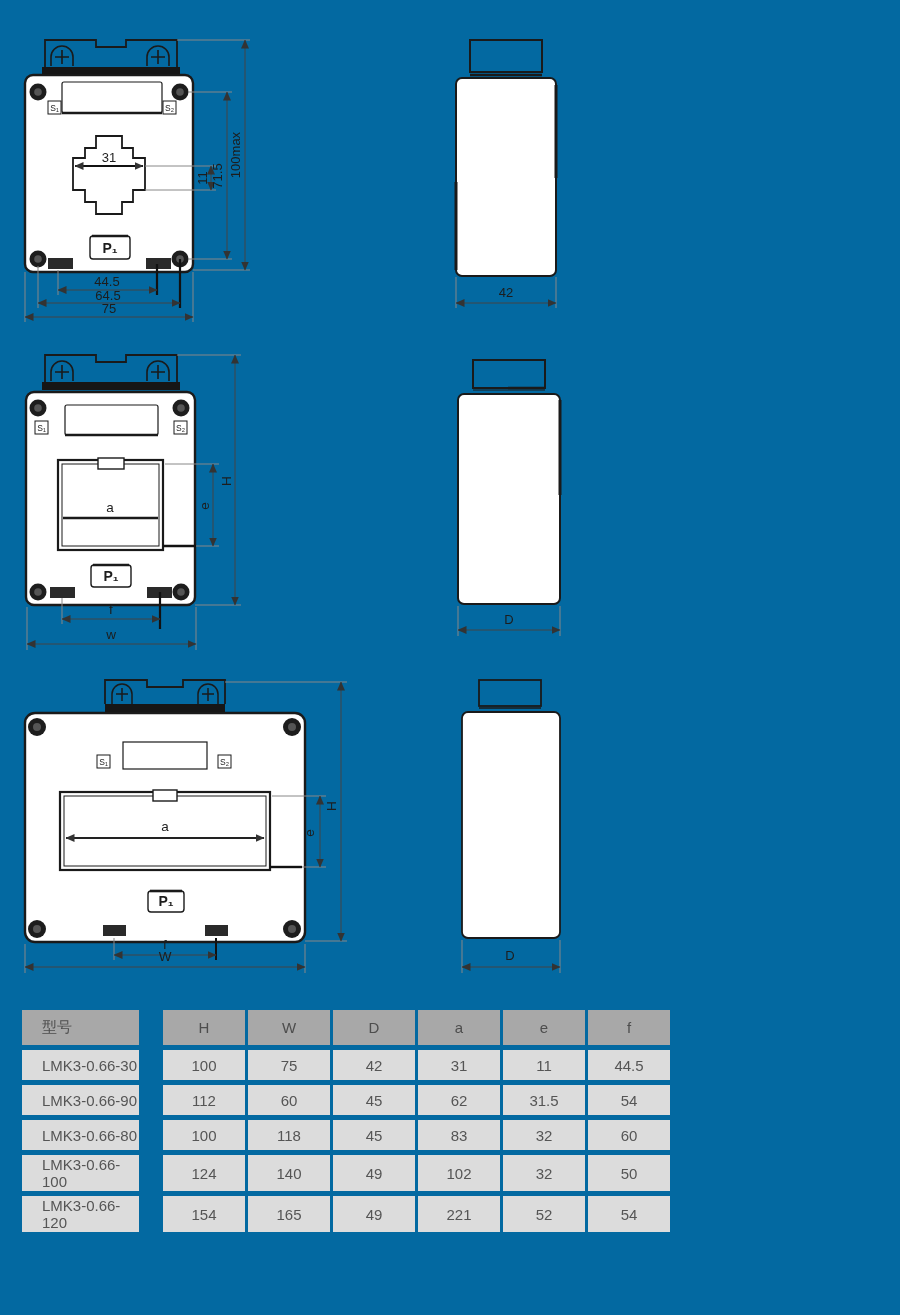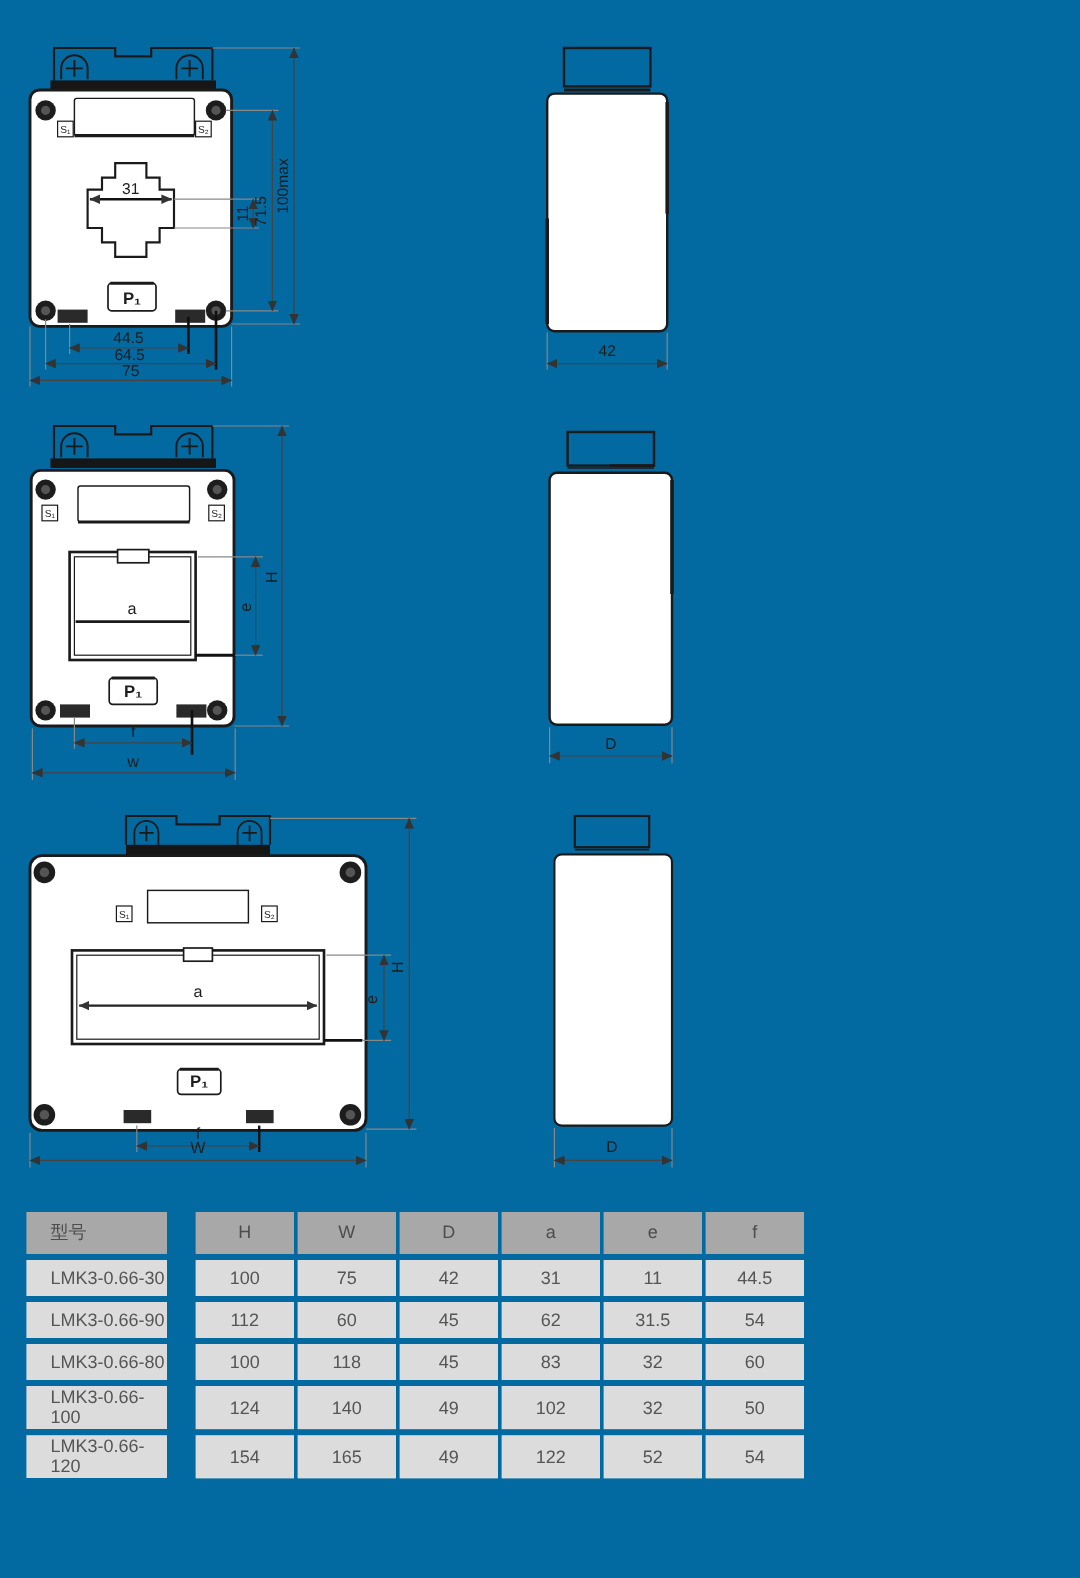--- a/index.html
+++ b/index.html
@@ -316,20 +316,20 @@
       <td>49</td>
       <td>102</td>
       <td>32</td>
       <td>50</td>
     </tr>
     <tr>
       <td class="model">LMK3-0.66-120</td>
       <td>154</td>
       <td>165</td>
       <td>49</td>
-      <td>122</td>
+      <td>221</td>
       <td>52</td>
       <td>54</td>
     </tr>
   </tbody>
 </table>
 
 </div>
 
 </body></html>

